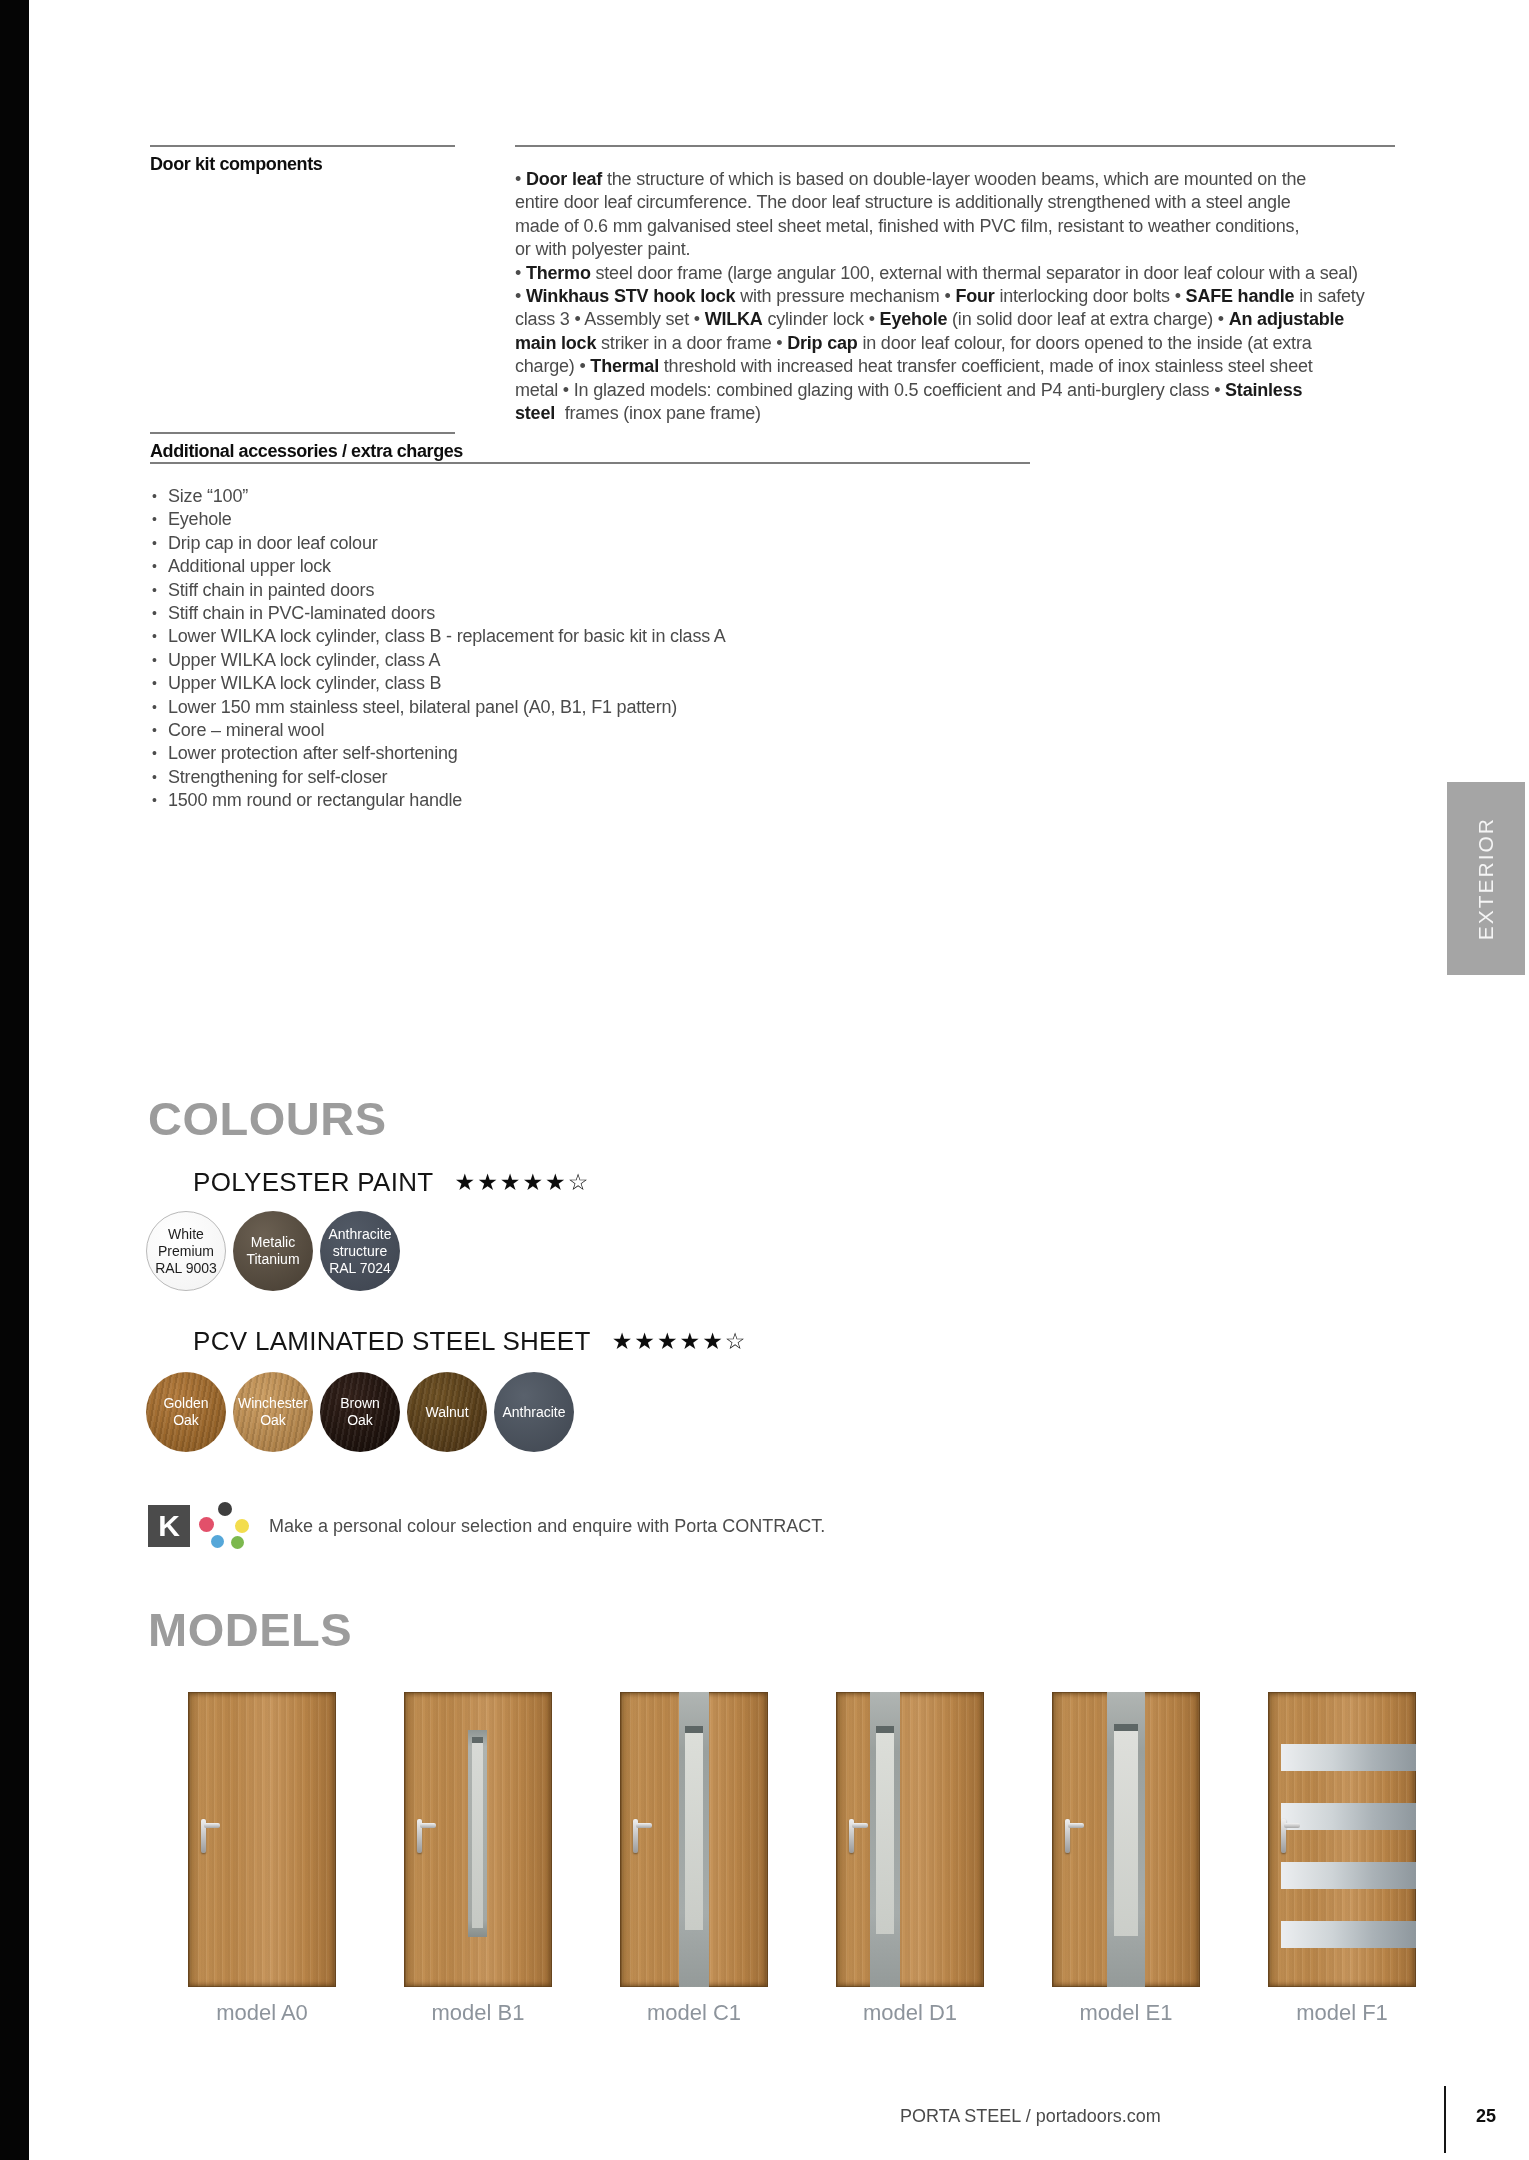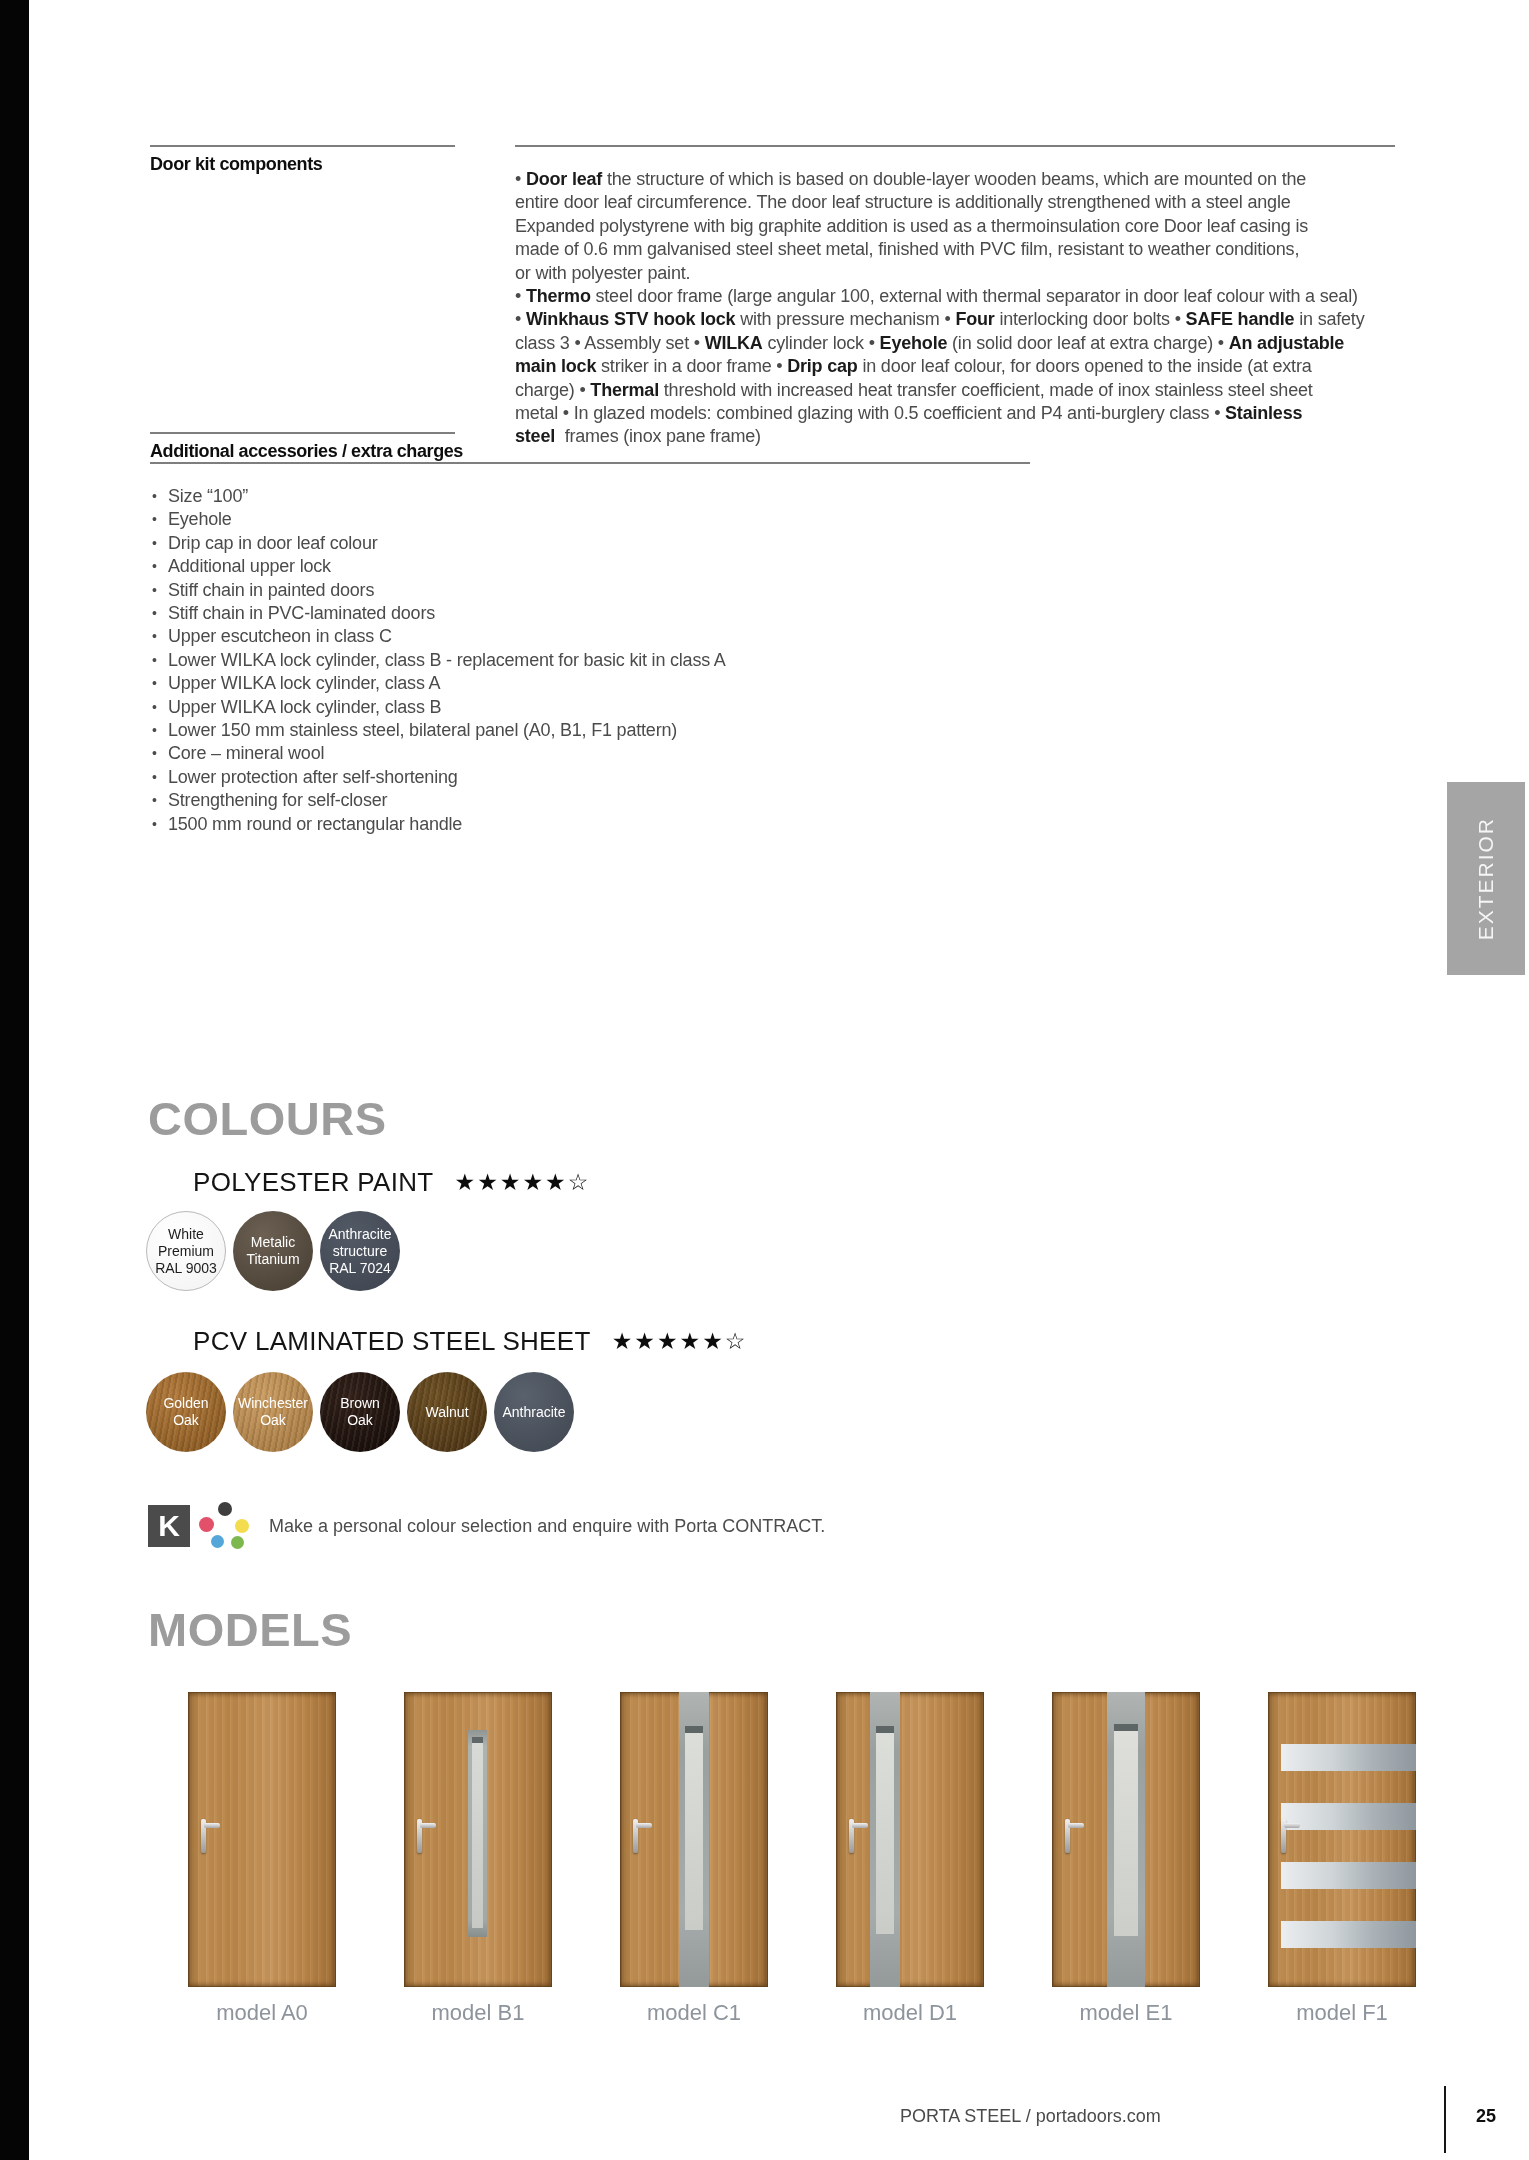--- a/index.html
+++ b/index.html
@@ -95,21 +95,20 @@
 
   <div class="exterior-tab">
     <span>EXTERIOR</span>
   </div>
 
   <section class="spec-row row-doorkit">
     <div class="spec-label">Door kit components</div>
     <div class="spec-body">
         <div class="rich-line"><span>• </span><span class="b">Door leaf</span><span> the structure of which is based on double-layer wooden beams, which are mounted on the</span></div>
         <div class="rich-line"><span>entire door leaf circumference. The door leaf structure is additionally strengthened with a steel angle</span></div>
-        <div class="rich-line"><span>Expanded polystyrene with big graphite addition is used as a thermoinsulation core Door leaf casing is</span></div>
         <div class="rich-line"><span>made of 0.6 mm galvanised steel sheet metal, finished with PVC film, resistant to weather conditions,</span></div>
         <div class="rich-line"><span>or with polyester paint.</span></div>
         <div class="rich-line"><span>• </span><span class="b">Thermo</span><span> steel door frame (large angular 100, external with thermal separator in door leaf colour with a seal)</span></div>
         <div class="rich-line"><span>• </span><span class="b">Winkhaus STV hook lock</span><span> with pressure mechanism • </span><span class="b">Four</span><span> interlocking door bolts • </span><span class="b">SAFE handle</span><span> in safety</span></div>
         <div class="rich-line"><span>class 3 • Assembly set • </span><span class="b">WILKA</span><span> cylinder lock • </span><span class="b">Eyehole</span><span> (in solid door leaf at extra charge) • </span><span class="b">An adjustable</span></div>
         <div class="rich-line"><span class="b">main lock</span><span> striker in a door frame • </span><span class="b">Drip cap</span><span> in door leaf colour, for doors opened to the inside (at extra</span></div>
         <div class="rich-line"><span>charge) • </span><span class="b">Thermal</span><span> threshold with increased heat transfer coefficient, made of inox stainless steel sheet</span></div>
         <div class="rich-line"><span>metal • In glazed models: combined glazing with 0.5 coefficient and P4 anti-burglery class • </span><span class="b">Stainless</span></div>
         <div class="rich-line"><span class="b">steel</span><span>  frames (inox pane frame)</span></div>
       </div>
@@ -117,21 +116,20 @@
 
   <section class="spec-row row-accessories">
     <div class="spec-label">Additional accessories / extra charges</div>
     <div class="spec-body">
         <div class="li">Size “100”</div>
         <div class="li">Eyehole</div>
         <div class="li">Drip cap in door leaf colour</div>
         <div class="li">Additional upper lock</div>
         <div class="li">Stiff chain in painted doors</div>
         <div class="li">Stiff chain in PVC-laminated doors</div>
-        <div class="li">Upper escutcheon in class C</div>
         <div class="li">Lower WILKA lock cylinder, class B - replacement for basic kit in class A</div>
         <div class="li">Upper WILKA lock cylinder, class A</div>
         <div class="li">Upper WILKA lock cylinder, class B</div>
         <div class="li">Lower 150 mm stainless steel, bilateral panel (A0, B1, F1 pattern)</div>
         <div class="li">Core – mineral wool</div>
         <div class="li">Lower protection after self-shortening</div>
         <div class="li">Strengthening for self-closer</div>
         <div class="li">1500 mm round or rectangular handle</div>
       </div>
   </section>

